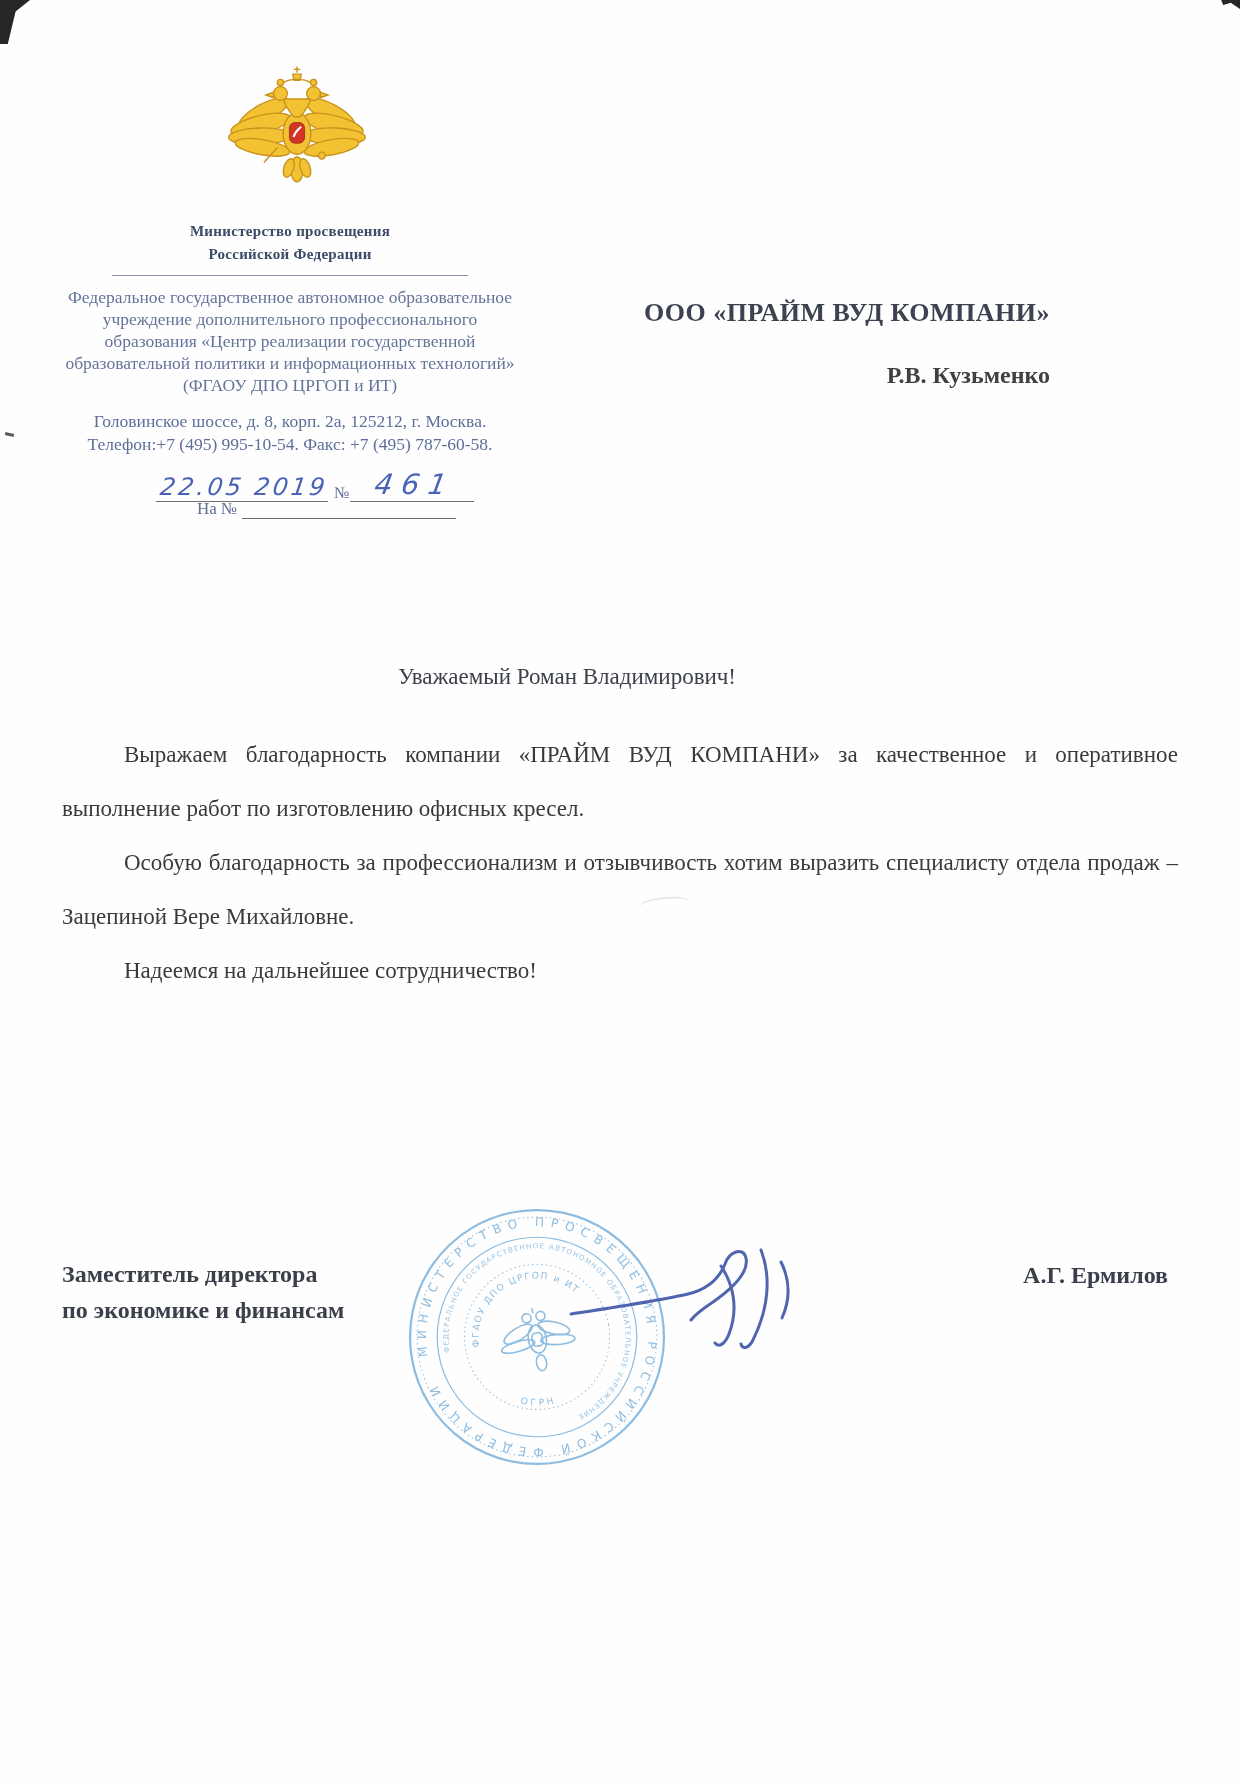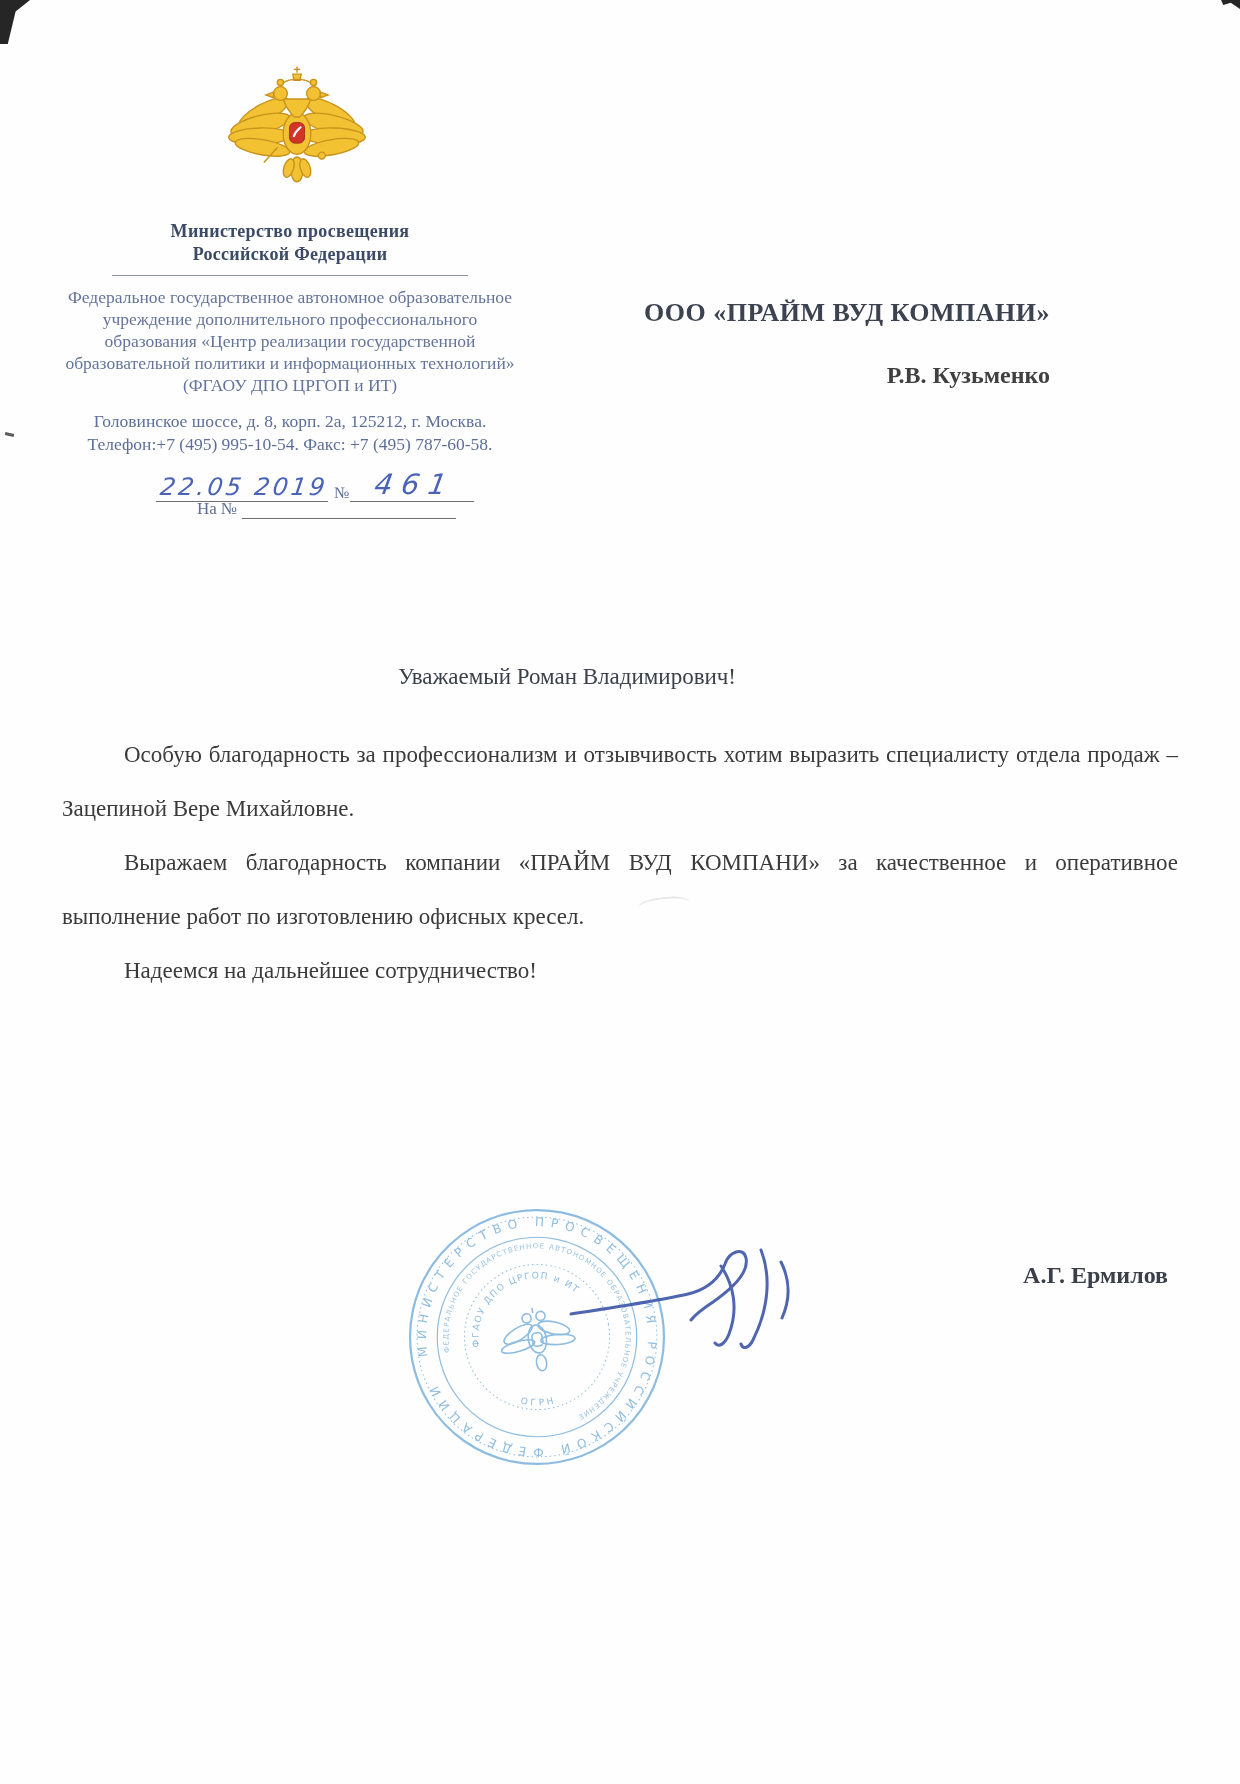--- a/index.html
+++ b/index.html
@@ -10,21 +10,21 @@
   }
   
   .art{position:absolute; background:#262626;}
   #art-tl{left:0;top:0;width:30px;height:44px;
     clip-path:polygon(0 0,100% 0,52% 26%,26% 100%,0 100%);}
   #art-tr{right:0;top:0;width:42px;height:9px;
     clip-path:polygon(55% 0,100% 0,100% 100%,78% 30%,60% 55%);}
   #art-ldot{left:5px;top:433px;width:9px;height:3px;background:#5a5a5a;transform:rotate(12deg);}
   
   #left-col{position:absolute; left:40px; top:220px; width:500px; text-align:center;}
-  .ministry{font-weight:bold; font-size:18px; line-height:23px; color:#3b4a66; letter-spacing:.3px;}
+  .ministry{font-weight:bold; font-size:15px; line-height:23px; color:#3b4a66; letter-spacing:.3px;}
   .lh-divider{border:none; border-top:1.6px solid #8a93a8; width:356px; margin:9px auto 10px auto;}
   .org-line{font-size:17.5px; line-height:22px; color:#64749a;}
   .addr{margin-top:14px;}
   .addr-line{font-size:17.5px; line-height:23px; color:#5d6f99;}
   
   #date-row{position:absolute; left:158px; top:468px; white-space:nowrap;}
   .uline{display:inline-block; border-bottom:1.6px solid #6f6f6f; text-align:center; vertical-align:bottom;}
   .hw{font-family:"DejaVu Sans",sans-serif; font-style:italic; color:#4a62b8;}
   #hw-date{width:172px; font-size:24px; letter-spacing:3px; transform:skewX(-8deg);}
   .num-sign{font-size:16px; color:#5e6f93; padding:0 4px; vertical-align:bottom;}
@@ -120,26 +120,30 @@
     <span class="uline"></span>
   </div>
 
   <div id="recipient">
     <div class="company">ООО «ПРАЙМ ВУД КОМПАНИ»</div>
     <div class="person">Р.В. Кузьменко</div>
   </div>
 
   <div id="salutation">Уважаемый Роман Владимирович!</div>
   <div id="body-text">
+    <p>Выражаем благодарность компании «ПРАЙМ ВУД КОМПАНИ» за качественное и оперативное выполнение работ по изготовлению офисных кресел.</p>
     <p>Особую благодарность за профессионализм и отзывчивость хотим выразить специалисту отдела продаж – Зацепиной Вере Михайловне.</p>
-    <p>Выражаем благодарность компании «ПРАЙМ ВУД КОМПАНИ» за качественное и оперативное выполнение работ по изготовлению офисных кресел.</p>
     <p>Надеемся на дальнейшее сотрудничество!</p>
   </div>
   <div id="smudge"></div>
 
+  <div id="sig-title">
+    <div>Заместитель директора</div>
+    <div>по экономике и финансам</div>
+  </div>
   <div id="sig-name">А.Г. Ермилов</div>
 
   <svg id="stamp" viewBox="0 0 264 264">
     <defs>
       <path id="arcOuter" d="M 22 132 A 110 110 0 1 1 242 132 A 110 110 0 1 1 22 132"></path>
       <path id="arcOrg" d="M 44 132 A 88 88 0 1 1 220 132 A 88 88 0 1 1 44 132"></path>
       <path id="arcInnerTop" d="M 74 132 A 58 58 0 1 1 190 132"></path>
       <path id="arcInnerBottom" d="M 64 132 A 68 68 0 0 0 200 132"></path>
     </defs>
     <g transform="rotate(-10 132 132)" fill="none" stroke="#7fb4dc">

